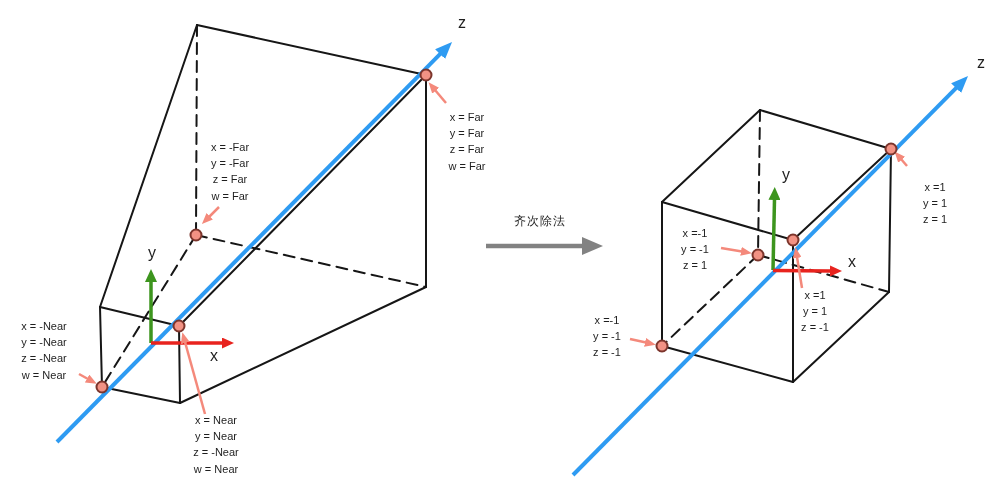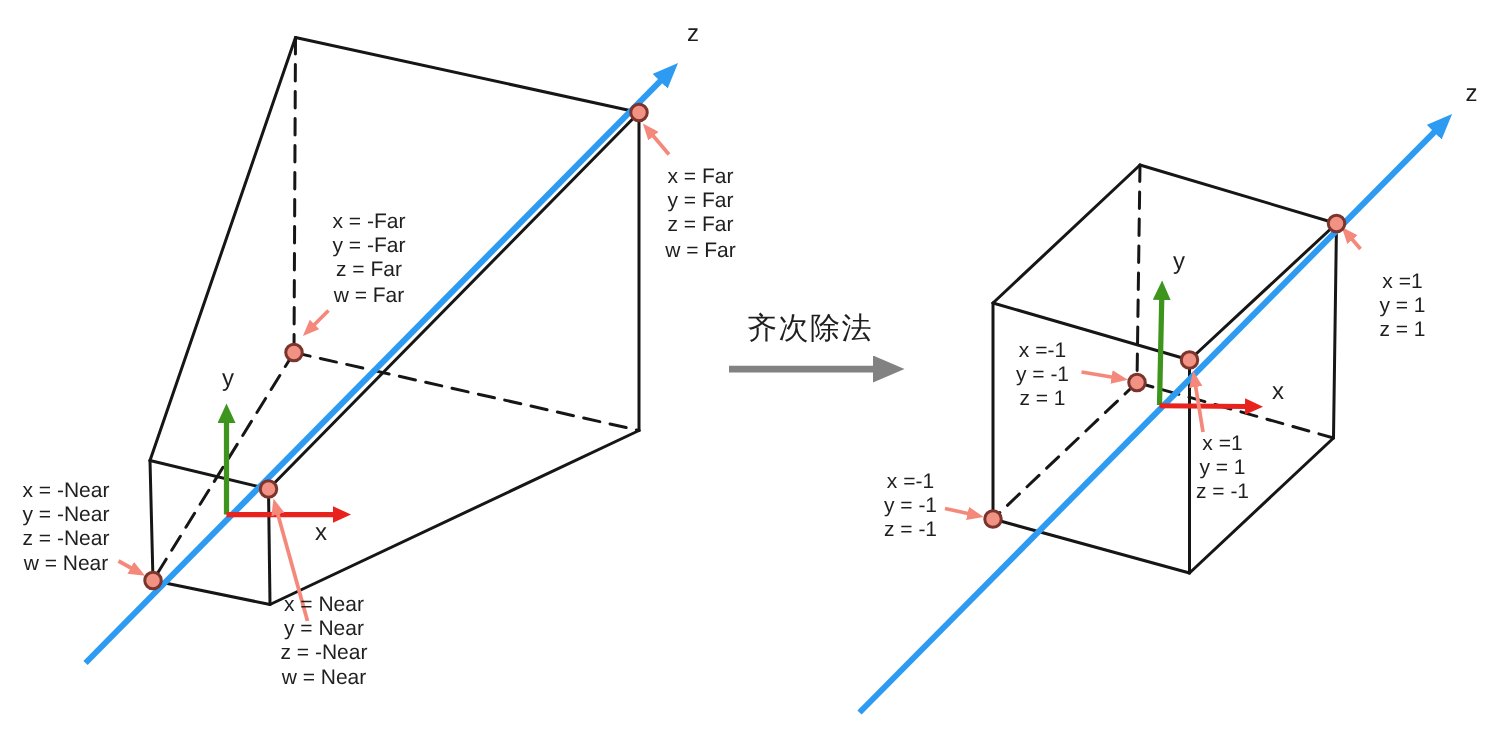--- a/index.html
+++ b/index.html
@@ -14,25 +14,25 @@
   .edge{stroke:var(--edge);stroke-width:2;fill:none;stroke-linecap:round;}
   .dashed{stroke-dasharray:11 7;}
   .zaxis{stroke:var(--blue);stroke-width:4;fill:none;stroke-linecap:butt;}
   .xaxis{stroke:var(--red);stroke-width:3.5;fill:none;}
   .yaxis{stroke:var(--green);stroke-width:3.5;fill:none;}
   .pink{stroke:var(--pink);stroke-width:2.5;fill:none;}
   .grayline{stroke:var(--gray);stroke-width:4.5;fill:none;}
   .dot{fill:var(--dotfill);stroke:var(--dotstroke);stroke-width:2;}
   .mk-blue{fill:var(--blue);} .mk-red{fill:var(--red);} .mk-green{fill:var(--green);}
   .mk-pink{fill:var(--pink);} .mk-gray{fill:var(--gray);}
-  .lbl{position:absolute;color:var(--text);font-size:14px;line-height:16.2px;
+  .lbl{position:absolute;color:var(--text);font-size:11px;line-height:16.2px;
        text-align:center;transform:translateX(-50%);white-space:nowrap;}
   .ln{display:block;}
   .axis{font-size:16px;}
-  .cn{font-size:20px;letter-spacing:1px;font-family:Liberation Mono, monospace;}
+  .cn{font-size:12px;letter-spacing:1px;}
 </style>
 </head>
 <body>
 
 <div class="canvas">
 
 <svg width="1000" height="489" viewBox="0 0 1000 489">
   <defs>
     <marker id="mBlue" markerWidth="18" markerHeight="14" refX="2" refY="7" orient="auto" markerUnits="userSpaceOnUse">
       <path class="mk-blue" d="M0,0 L17,7 L0,14 Z"></path>
@@ -130,39 +130,39 @@
 <div class="lbl axis" style="left:462px;top:15px">z</div>
 <div class="lbl axis" style="left:152px;top:245px">y</div>
 <div class="lbl axis" style="left:214px;top:348px">x</div>
 
 <div class="lbl axis" style="left:981px;top:55px">z</div>
 <div class="lbl axis" style="left:786px;top:167px">y</div>
 <div class="lbl axis" style="left:852px;top:254px">x</div>
 
 <div class="lbl cn" style="left:540px;top:213px">齐次除法</div>
 
-<div class="lbl" style="left:246px;top:139px">
+<div class="lbl" style="left:230px;top:139px">
   <span class="ln">x = -Far</span>
   <span class="ln">y = -Far</span>
   <span class="ln">z = Far</span>
   <span class="ln">w = Far</span>
 </div>
 <div class="lbl" style="left:467px;top:109px">
   <span class="ln">x = Far</span>
   <span class="ln">y = Far</span>
   <span class="ln">z = Far</span>
   <span class="ln">w = Far</span>
 </div>
 <div class="lbl" style="left:44px;top:318px">
   <span class="ln">x = -Near</span>
   <span class="ln">y = -Near</span>
   <span class="ln">z = -Near</span>
   <span class="ln">w = Near</span>
 </div>
-<div class="lbl" style="left:216px;top:394px">
+<div class="lbl" style="left:216px;top:412px">
   <span class="ln">x = Near</span>
   <span class="ln">y = Near</span>
   <span class="ln">z = -Near</span>
   <span class="ln">w = Near</span>
 </div>
 
 <div class="lbl" style="left:935px;top:179px">
   <span class="ln">x =1</span>
   <span class="ln">y = 1</span>
   <span class="ln">z = 1</span>

